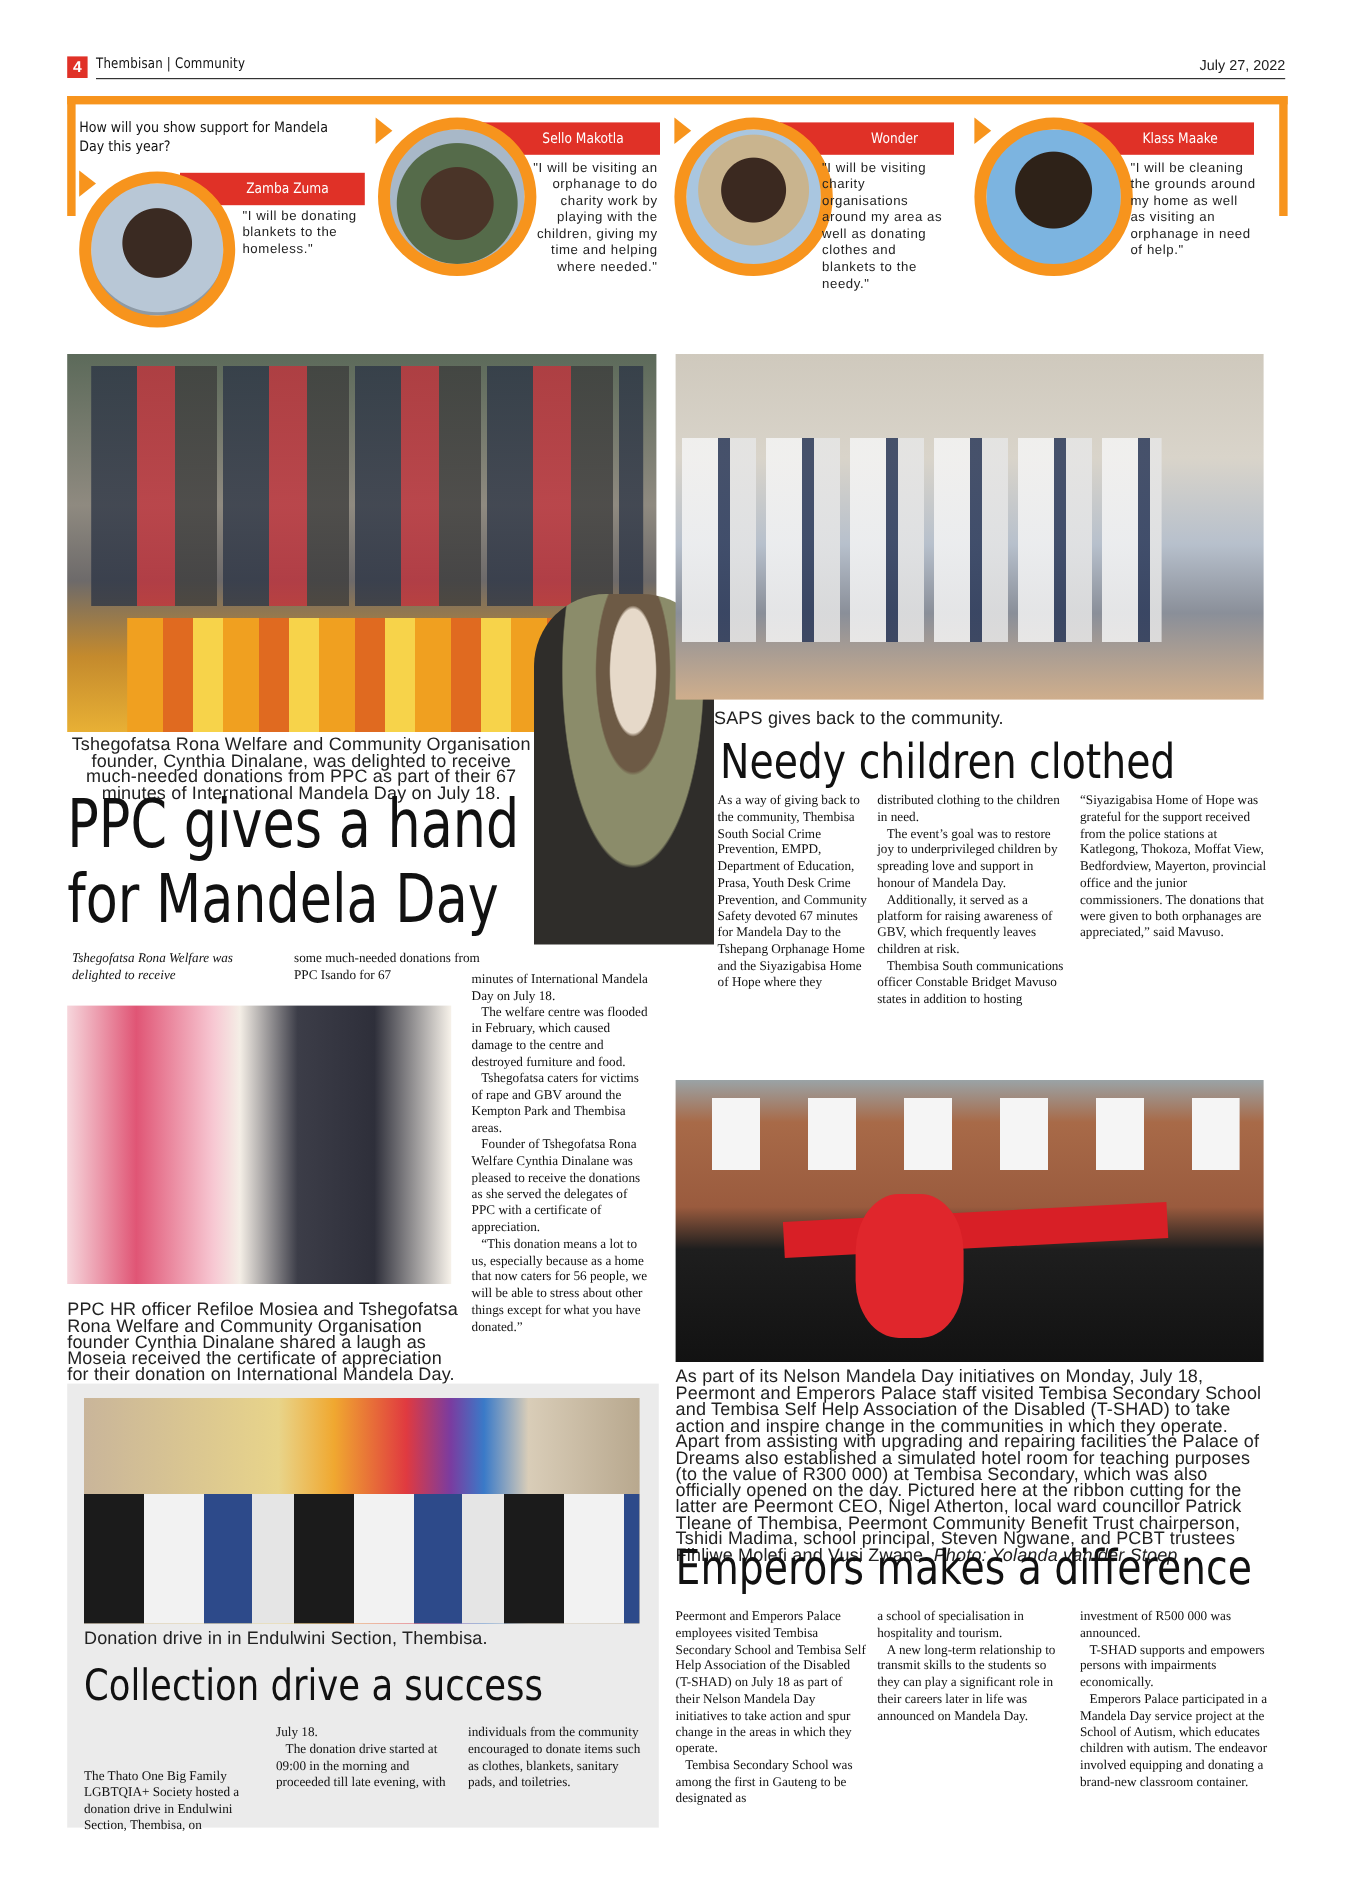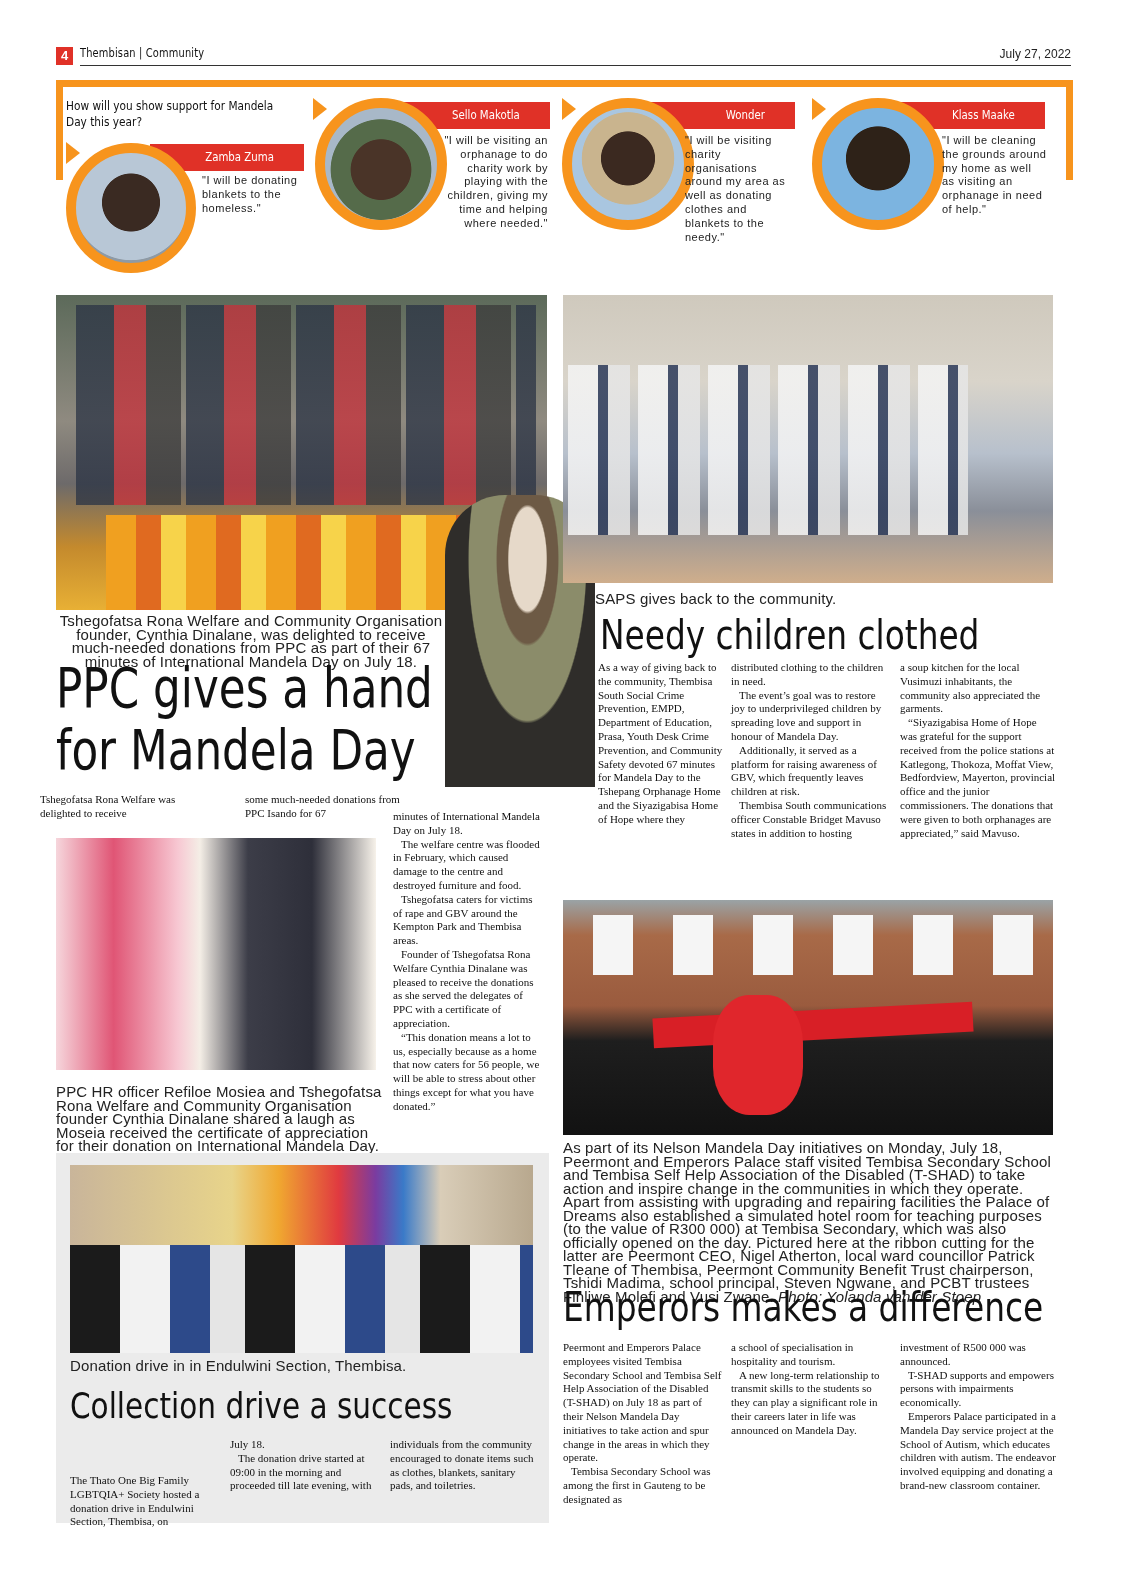--- a/index.html
+++ b/index.html
@@ -74,21 +74,21 @@
   <div style="position:absolute; left:50px; top:220px; width:360px; height:95px; background: repeating-linear-gradient(90deg, #f0a020 0 30px, #e06a20 30px 55px, #f7d34a 55px 80px);"></div>
 </div>
 
 <div class="abs photo" style="left:445px; top:495px; width:150px; height:292px; border-radius: 60px 60px 0 0; background: radial-gradient(ellipse at 55% 22%, #e6d9c9 0 16%, #6d5a45 17% 26%, #8b8c6a 27% 50%, #2f2d2a 51%);"></div>
 
 <div class="abs caption" style="left:56px; top:614px; width:390px;text-align:center;">Tshegofatsa Rona Welfare and Community Organisation founder, Cynthia Dinalane, was delighted to receive much-needed donations from PPC as part of their 67 minutes of International Mandela Day on July 18.</div>
 
 <div class="abs headline" style="left:56px; top:660px; font-size:56px; line-height:56px; transform:scaleX(0.78);">PPC gives a hand</div>
 <div class="abs headline" style="left:56px; top:722px; font-size:56px; line-height:56px; transform:scaleX(0.78);">for Mandela Day</div>
 
-<div class="abs body-col" style="left:40px; top:793px; width:160px;">
+<div class="abs body-col" style="left:60px; top:793px; width:160px;font-style:italic;">
     <p>Tshegofatsa Rona Welfare was delighted to receive</p>
   </div>
 <div class="abs body-col" style="left:225px; top:793px; width:160px;margin-left:20px;">
     <p>some much-needed donations from PPC Isando for 67</p>
   </div>
 
 <div class="abs photo" style="left:56px; top:838px; width:320px; height:232px; background: linear-gradient(90deg, #f6d6dc 0%, #e05575 18%, #f7c7d2 38%, #f4eee6 45%, #3c3d48 60%, #2e2f3a 80%, #f7f2ea 100%);"></div>
 
 <div class="abs body-col" style="left:393px; top:810px; width:150px;">
   <p>minutes of International Mandela Day on July 18.</p>
@@ -110,21 +110,20 @@
 <div class="abs body-col" style="left:563px; top:661px; width:160px; padding-left:35px;">
   <p>As a way of giving back to the community, Thembisa South Social Crime Prevention, EMPD, Department of Education, Prasa, Youth Desk Crime Prevention, and Community Safety devoted 67 minutes for Mandela Day to the Tshepang Orphanage Home and the Siyazigabisa Home of Hope where they</p>
 </div>
 <div class="abs body-col" style="left:731px; top:661px; width:160px;">
   <p>distributed clothing to the children in need.</p>
   <p>The event’s goal was to restore joy to underprivileged children by spreading love and support in honour of Mandela Day.</p>
   <p>Additionally, it served as a platform for raising awareness of GBV, which frequently leaves children at risk.</p>
   <p>Thembisa South communications officer Constable Bridget Mavuso states in addition to hosting</p>
 </div>
 <div class="abs body-col" style="left:900px; top:661px; width:156px;">
-  <p>a soup kitchen for the local Vusimuzi inhabitants, the community also appreciated the garments.</p>
   <p>“Siyazigabisa Home of Hope was grateful for the support received from the police stations at Katlegong, Thokoza, Moffat View, Bedfordview, Mayerton, provincial office and the junior commissioners. The donations that were given to both orphanages are appreciated,” said Mavuso.</p>
 </div>
 
 <div class="abs photo" style="left:563px; top:900px; width:490px; height:235px; background: linear-gradient(180deg, #9aa3a6 0%, #a86a48 15%, #9a5b3e 45%, #1e1e1e 60%, #121212 100%);">
   <div style="position:absolute; left:90px; top:110px; width:320px; height:30px; background:#d81f26; transform: rotate(-3deg);"></div>
   <div style="position:absolute; left:150px; top:95px; width:90px; height:120px; background:#e0262c; border-radius:40%;"></div>
   <div style="position:absolute; left:30px; top:15px; width:440px; height:60px; background: repeating-linear-gradient(90deg, #f5f5f5 0 40px, transparent 40px 80px);"></div>
 </div>
 
 <div class="abs caption" style="left:563px; top:1141px; width:492px;">

